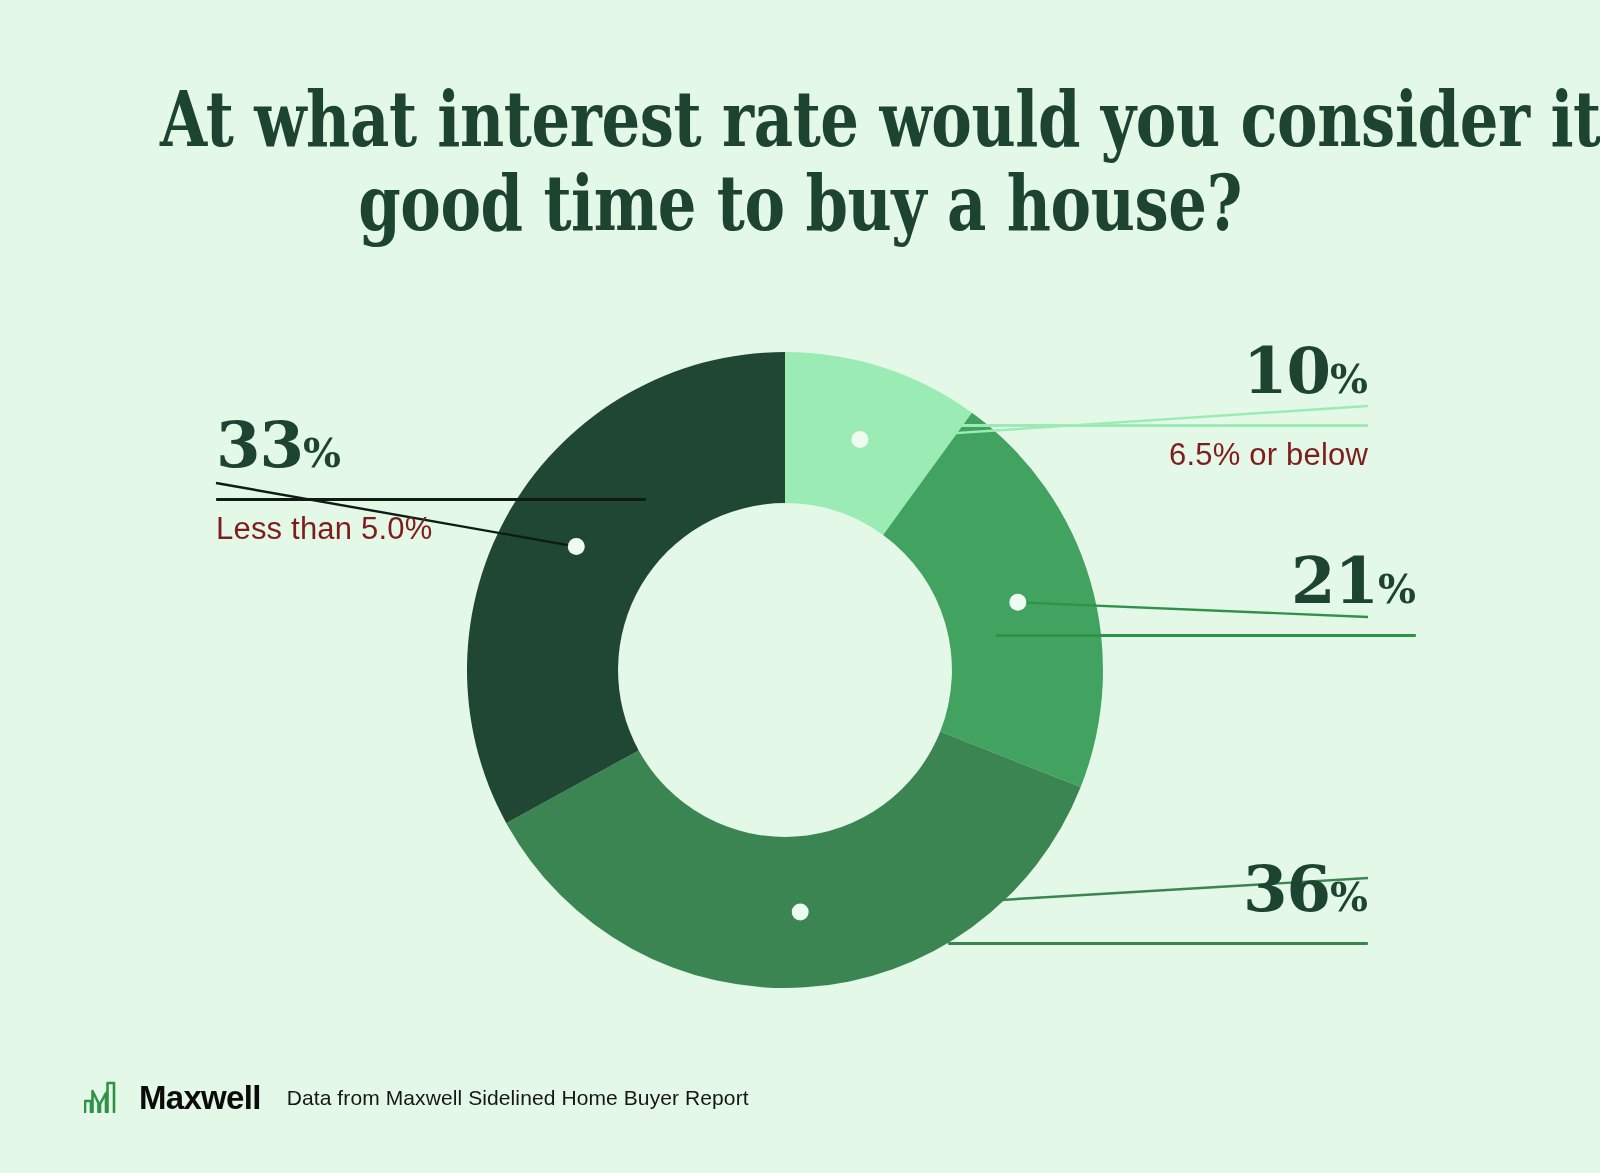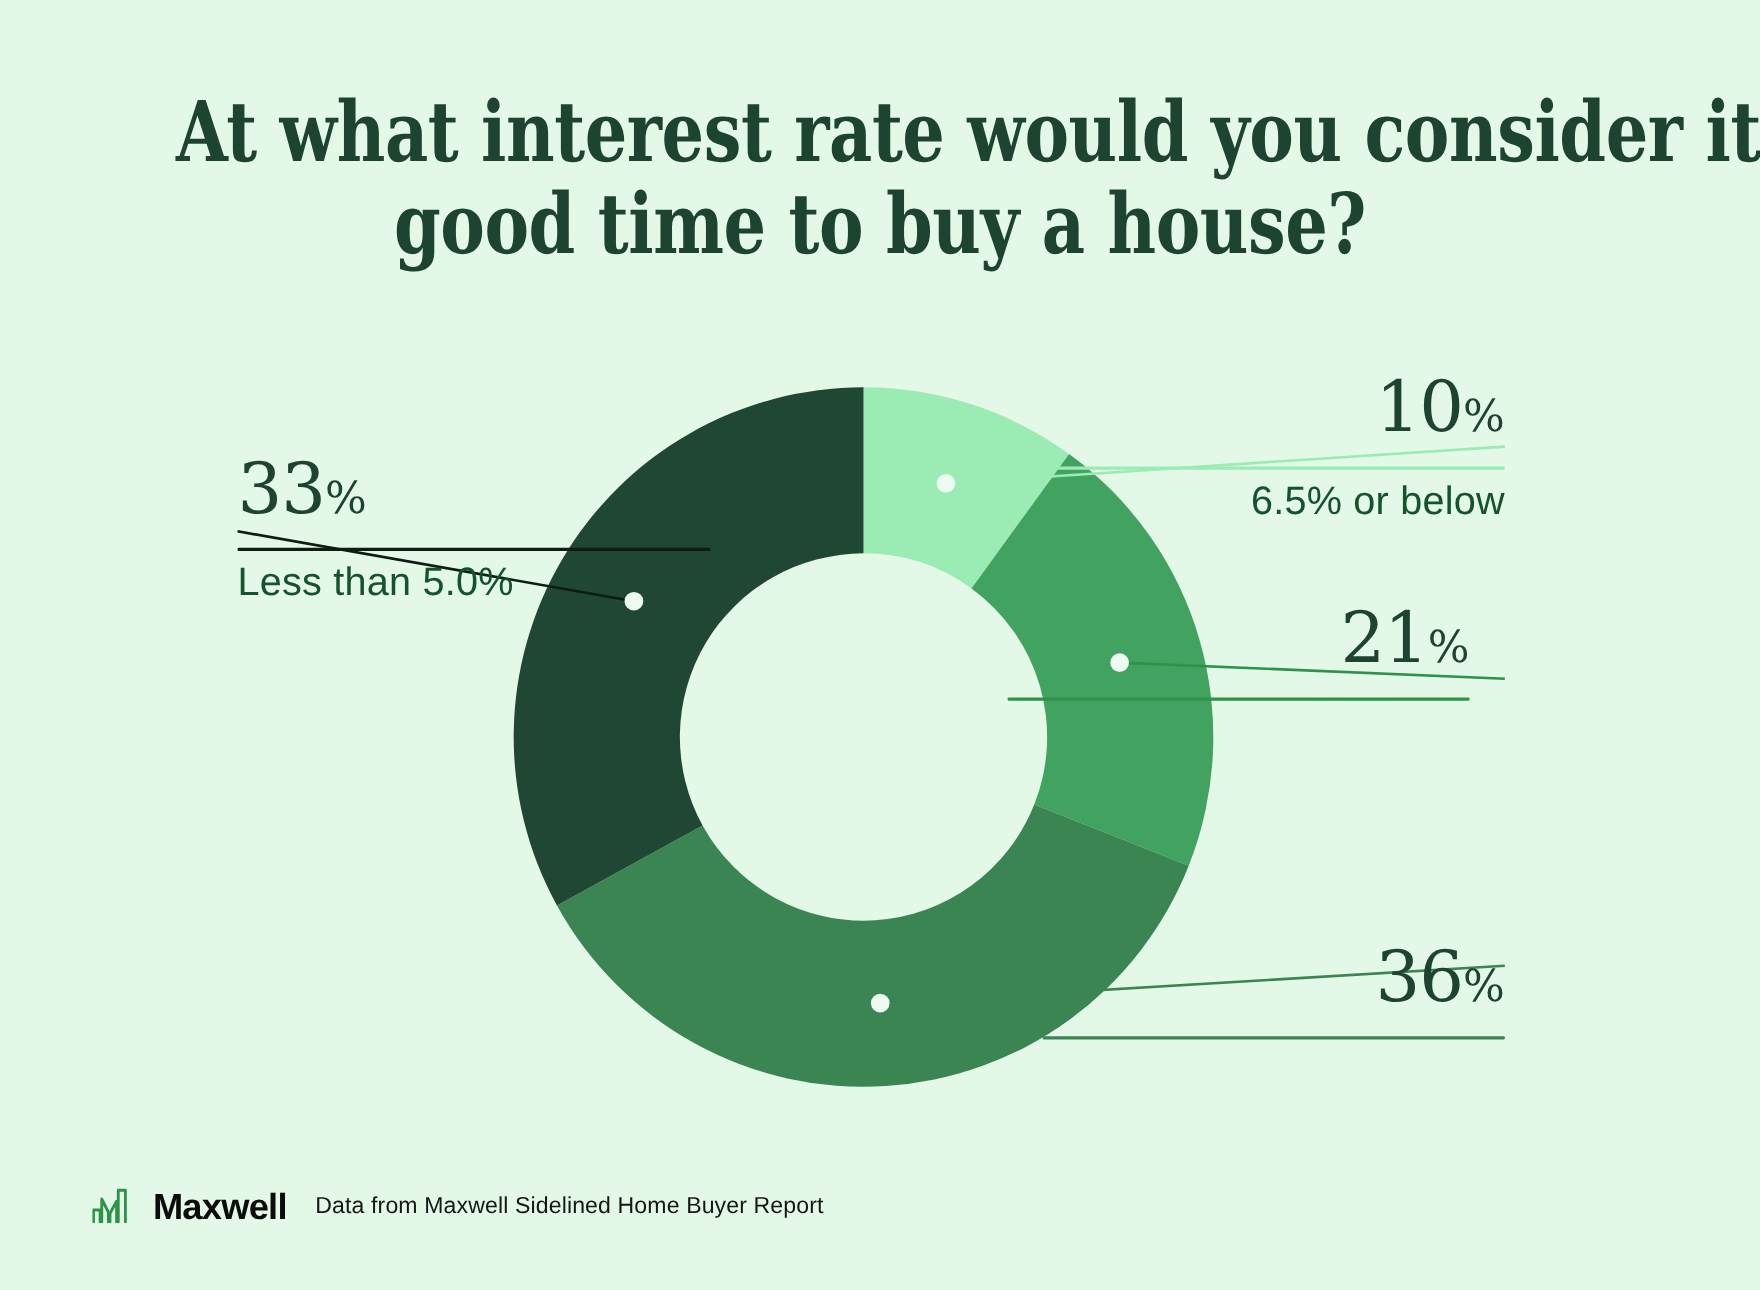--- a/index.html
+++ b/index.html
@@ -60,51 +60,51 @@
   
   .callout {
     position: absolute;
     width: 420px;
   }
   .callout.right { text-align: right; }
   .callout.left  { text-align: left; }
 
   .callout-value {
     font-family: "DejaVu Serif", "Liberation Serif", serif;
-    font-weight: 400;
+    font-weight: 700;
     color: #1c4430;
     font-size: 64px;
     line-height: 66px;
     letter-spacing: -1px;
     white-space: nowrap;
   }
   .callout-value .pct {
     font-size: 40px;
     letter-spacing: 0;
   }
   .callout-rule {
     height: 3px;
     width: 100%;
     margin-top: 12px;
     margin-bottom: 10px;
     border-radius: 1px;
   }
   .callout-sub {
     font-family: "Liberation Sans", sans-serif;
     font-weight: 400;
-    color: #14532d;
-    font-size: 36px;
+    color: #7f1d1d;
+    font-size: 31px;
     line-height: 36px;
     letter-spacing: 0.2px;
     white-space: nowrap;
   }
 
   
   #callout-10 { left: 948px;  top: 338px; }
-  #callout-21 { left: 916px;  top: 548px; }
+  #callout-21 { left: 996px;  top: 548px; }
   #callout-36 { left: 948px;  top: 856px; }
   #callout-33 { left: 216px;  top: 412px; width: 430px; }
 
   
   .footer {
     position: absolute;
     left: 84px;
     bottom: 56px;
     display: flex;
     align-items: center;

